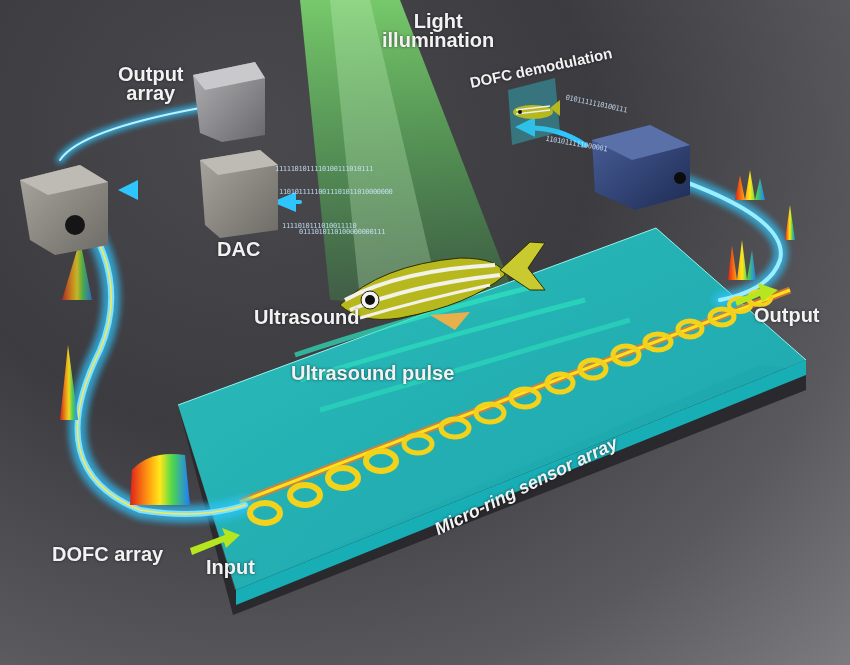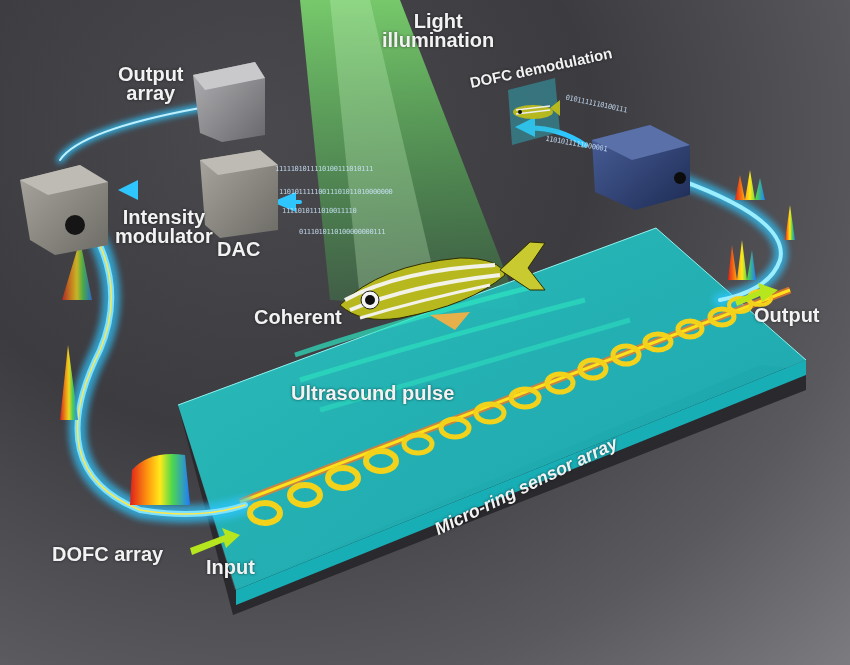--- a/index.html
+++ b/index.html
@@ -152,39 +152,35 @@
     <path d="M360,318 Q420,300 490,285" stroke="#f2f2e8" stroke-width="3" fill="none"></path>
     <polygon points="500,270 530,242 545,243 528,268 545,290 530,290" fill="#c8ca30" stroke="#2d2d00" stroke-width="1"></polygon>
     <polygon points="430,315 455,330 470,312" fill="#e8b04a"></polygon>
     <circle cx="370" cy="300" r="9" fill="#f5f5f5" stroke="#222" stroke-width="1"></circle>
     <circle cx="370" cy="300" r="5" fill="#111"></circle>
   </g>
 </svg>
 
 <div class="bin" style="left:275px;top:165px;">1111101011110100111010111</div>
 <div class="bin" style="left:268px;top:188px;margin-left:11px;">11010111110011101011010000000</div>
-<div class="bin" style="left:282px;top:207px;">1111010111010011110</div>
+<div class="bin" style="left:282px;top:222px;">1111010111010011110</div>
 <div class="bin" style="left:275px;top:228px;margin-left:24px;">0111010110100000000111</div>
 <div class="bin" style="left:565px;top:100px;transform:rotate(12deg);">0101111110100111</div>
 <div class="bin" style="left:545px;top:140px;transform:rotate(10deg);">1101011111000001</div>
 
 <div class="lbl" style="left:118px;top:65px;">
   <div>Output</div>
   <div>array</div>
 </div>
-<div class="lbl" style="left:115px;top:208px;">
-  <div>Intensity</div>
-  <div>modulator</div>
-</div>
 <div class="lbl" style="left:217px;top:240px;text-align:center;">DAC</div>
 <div class="lbl" style="left:382px;top:12px;">
   <div>Light</div>
   <div>illumination</div>
 </div>
 <div class="lbl rot" style="left:472px;top:73px;transform:rotate(-12deg);font-size:15px;">DOFC demodulation</div>
-<div class="lbl left" style="left:254px;top:308px;">Coherent</div>
-<div class="lbl left" style="left:291px;top:364px;margin-top:20px;">Ultrasound pulse</div>
+<div class="lbl left" style="left:254px;top:308px;">Ultrasound</div>
+<div class="lbl left" style="left:291px;top:364px;">Ultrasound pulse</div>
 <div class="lbl left" style="left:754px;top:306px;">Output</div>
 <div class="lbl left" style="left:206px;top:558px;">Input</div>
 <div class="lbl left" style="left:52px;top:545px;">DOFC array</div>
 <div class="lbl rot" style="left:440px;top:520px;transform:rotate(-26deg);font-style:italic;font-size:18px;">Micro-ring sensor array</div>
 
 </div>
 
 </body></html>

